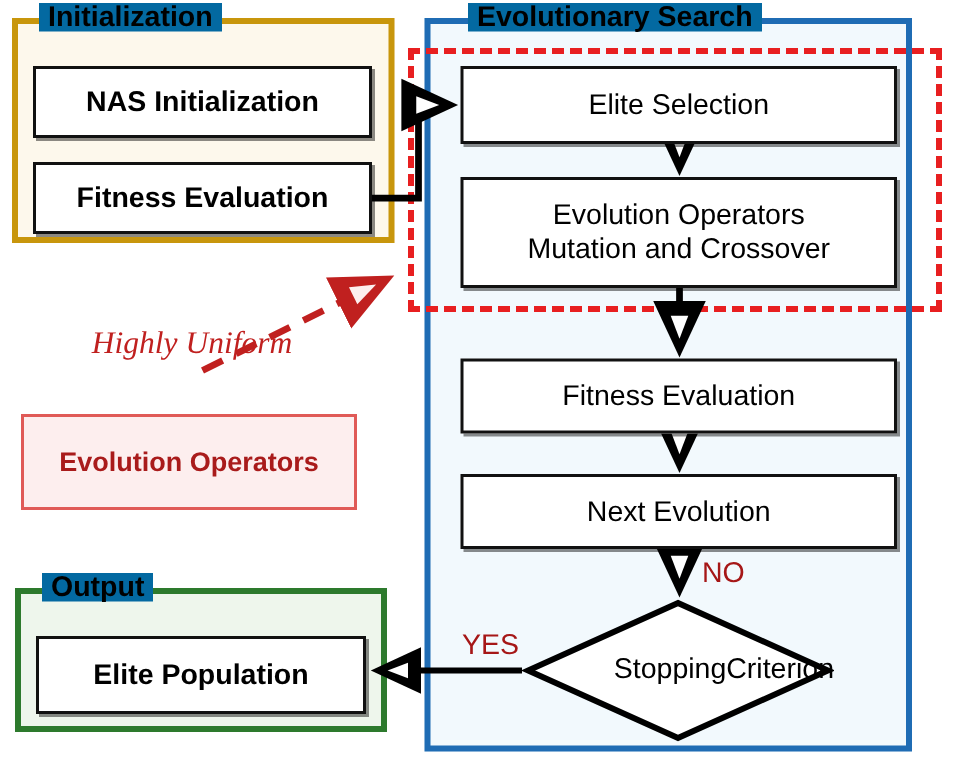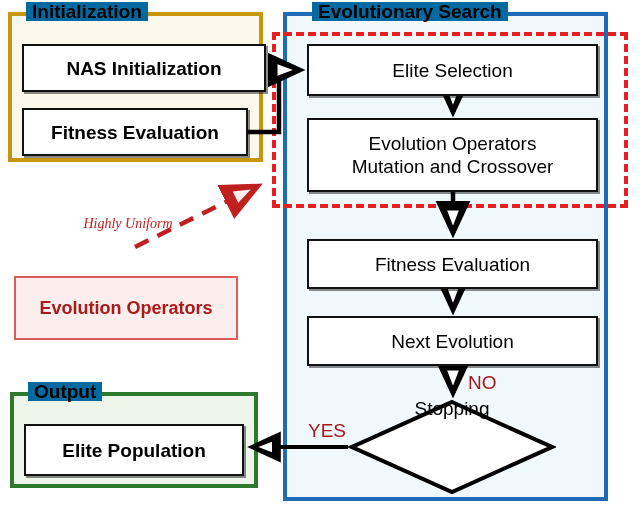--- a/index.html
+++ b/index.html
@@ -25,42 +25,42 @@
   
   #dashed-box{position:absolute;left:272px;top:32px;width:356px;height:176px;
               border:4px dashed #e81f20;box-sizing:border-box;background:transparent;}
 
   .node{position:absolute;box-sizing:border-box;background:#ffffff;
         border:2.5px solid #111;display:flex;align-items:center;
         justify-content:center;text-align:center;font-size:19px;
         line-height:23px;font-weight:normal;
         box-shadow:2px 2px 0 rgba(0,0,0,0.45);}
 
-  #nas-init{left:22px;top:44px;width:244px;height:48px;font-weight:bold;}
+  #nas-init{left:22px;top:44px;width:226px;height:48px;font-weight:bold;}
   #fit-eval-init{left:22px;top:108px;width:226px;height:48px;font-weight:bold;}
   #last-pop{left:24px;top:424px;width:220px;height:52px;font-weight:bold;}
 
   #elite-sel{left:307px;top:44px;width:291px;height:52px;}
   #evo-ops{left:307px;top:118px;width:291px;height:74px;}
   #fit-eval{left:307px;top:239px;width:291px;height:50px;}
   #next-evo{left:307px;top:316px;width:291px;height:50px;}
 
   #diamond{position:absolute;left:348px;top:398px;width:208px;height:98px;}
   #diamond svg{display:block;}
   #diamond-label{position:absolute;left:348px;top:398px;width:208px;height:98px;
-                 display:flex;flex-direction:column;align-items:center;
-                 justify-content:flex-start;font-size:19px;line-height:22px;
+                 display:flex;align-items:center;
+                 justify-content:flex-end;font-size:19px;line-height:22px;
                  text-align:center;pointer-events:none;}
 
   .lbl-red{position:absolute;color:#a61717;font-weight:normal;font-size:19px;}
   #lbl-no{left:468px;top:372px;}
   #lbl-yes{left:308px;top:420px;}
 
   #highly-uniform{position:absolute;left:18px;top:216px;width:220px;
-                  text-align:center;color:#c0201f;font-size:14px;
+                  text-align:center;color:#c0201f;font-size:21px;
                   font-style:italic;font-family:"Liberation Serif",serif;}
 
   #lack-box{position:absolute;left:14px;top:276px;width:224px;height:64px;
             border:2px solid #e05a57;background:#fdeeee;color:#a91b1b;
             box-sizing:border-box;display:flex;flex-direction:column;
             align-items:center;justify-content:center;font-weight:bold;
             font-size:18px;line-height:22px;text-align:center;}
 
   svg.ovl{position:absolute;left:0;top:0;width:640px;height:509px;
           pointer-events:none;}
@@ -124,20 +124,21 @@
 <div class="node" id="fit-eval">Fitness Evaluation</div>
 <div class="node" id="next-evo">Next Evolution</div>
 
 <div id="diamond">
   <svg width="208" height="98" viewBox="0 0 208 98" xmlns="http://www.w3.org/2000/svg">
     <polygon points="104,4 204,49 104,94 4,49" fill="#ffffff" stroke="#000" stroke-width="4"></polygon>
   </svg>
 </div>
 <div id="diamond-label">
   <div>Stopping</div>
+  <div>Criterion</div>
 </div>
 
 <div class="lbl-red" id="lbl-no">NO</div>
 <div class="lbl-red" id="lbl-yes">YES</div>
 
 <div class="node" id="last-pop">Elite Population</div>
 
 <div id="highly-uniform">Highly Uniform</div>
 
 <div id="lack-box">

